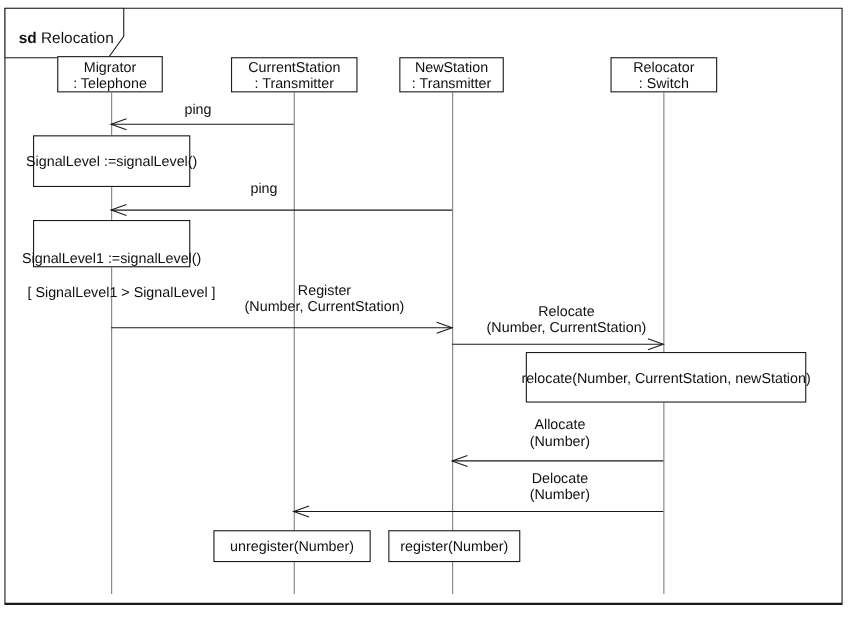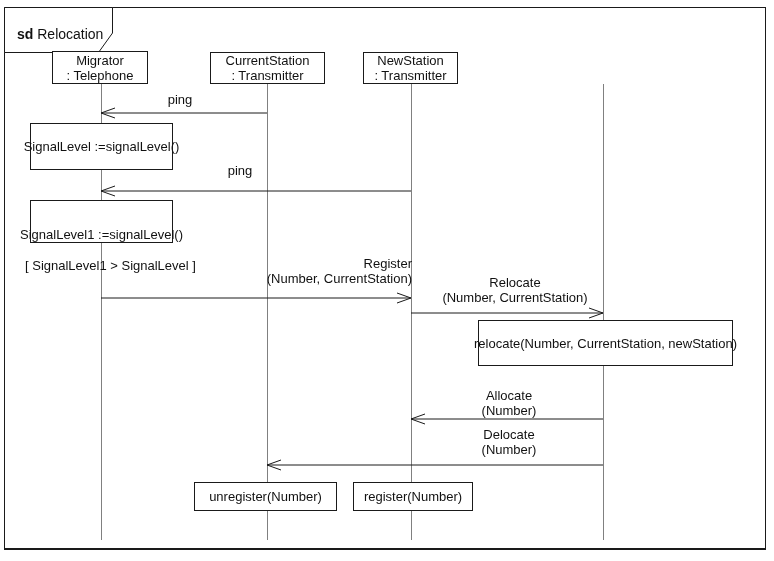--- a/index.html
+++ b/index.html
@@ -107,20 +107,24 @@
     <div>: Telephone</div>
   </div>
   <div class="head-box" style="left:210px; top:52px; width:115px; height:32px;">
     <div>CurrentStation</div>
     <div>: Transmitter</div>
   </div>
   <div class="head-box" style="left:363px; top:52px; width:95px; height:32px;">
     <div>NewStation</div>
     <div>: Transmitter</div>
   </div>
+  <div class="head-box" style="left:555px; top:52px; width:97px; height:32px;">
+    <div>Relocator</div>
+    <div>: Switch</div>
+  </div>
 
   <div class="action-box" style="left:30px; top:123px; width:143px; height:47px;">
     <div>SignalLevel :=</div>
     <div>signalLevel()</div>
   </div>
   <div class="action-box" style="left:30px; top:200px; width:143px; height:43px;align-items:flex-end;">
     <div>SignalLevel1 :=</div>
     <div>signalLevel()</div>
   </div>
   <div class="action-box" style="left:478px; top:320px; width:255px; height:46px;">
@@ -160,29 +164,29 @@
     <line x1="0" y1="8" x2="336" y2="8" stroke="#1a1a1a" stroke-width="1"></line>
     <polyline points="14,3 0,8 14,13" fill="none" stroke="#1a1a1a" stroke-width="1"></polyline>
   </svg>
 
   <div class="msg-label" style="left:130px; top:92px; width:100px;">
     <div>ping</div>
   </div>
   <div class="msg-label" style="left:190px; top:163px; width:100px;">
     <div>ping</div>
   </div>
-  <div class="msg-label" style="left:212px; top:256px; width:200px;text-align:right;">
+  <div class="msg-label" style="left:195px; top:256px; width:200px;">
     <div>Register</div>
     <div>(Number, CurrentStation)</div>
   </div>
   <div class="msg-label" style="left:415px; top:275px; width:200px;">
     <div>Relocate</div>
     <div>(Number, CurrentStation)</div>
   </div>
-  <div class="msg-label" style="left:409px; top:388px; width:200px;">
+  <div class="msg-label" style="left:409px; top:378px; width:200px;">
     <div>Allocate</div>
     <div>(Number)</div>
   </div>
   <div class="msg-label" style="left:409px; top:427px; width:200px;">
     <div>Delocate</div>
     <div>(Number)</div>
   </div>
 
 </div>
 

